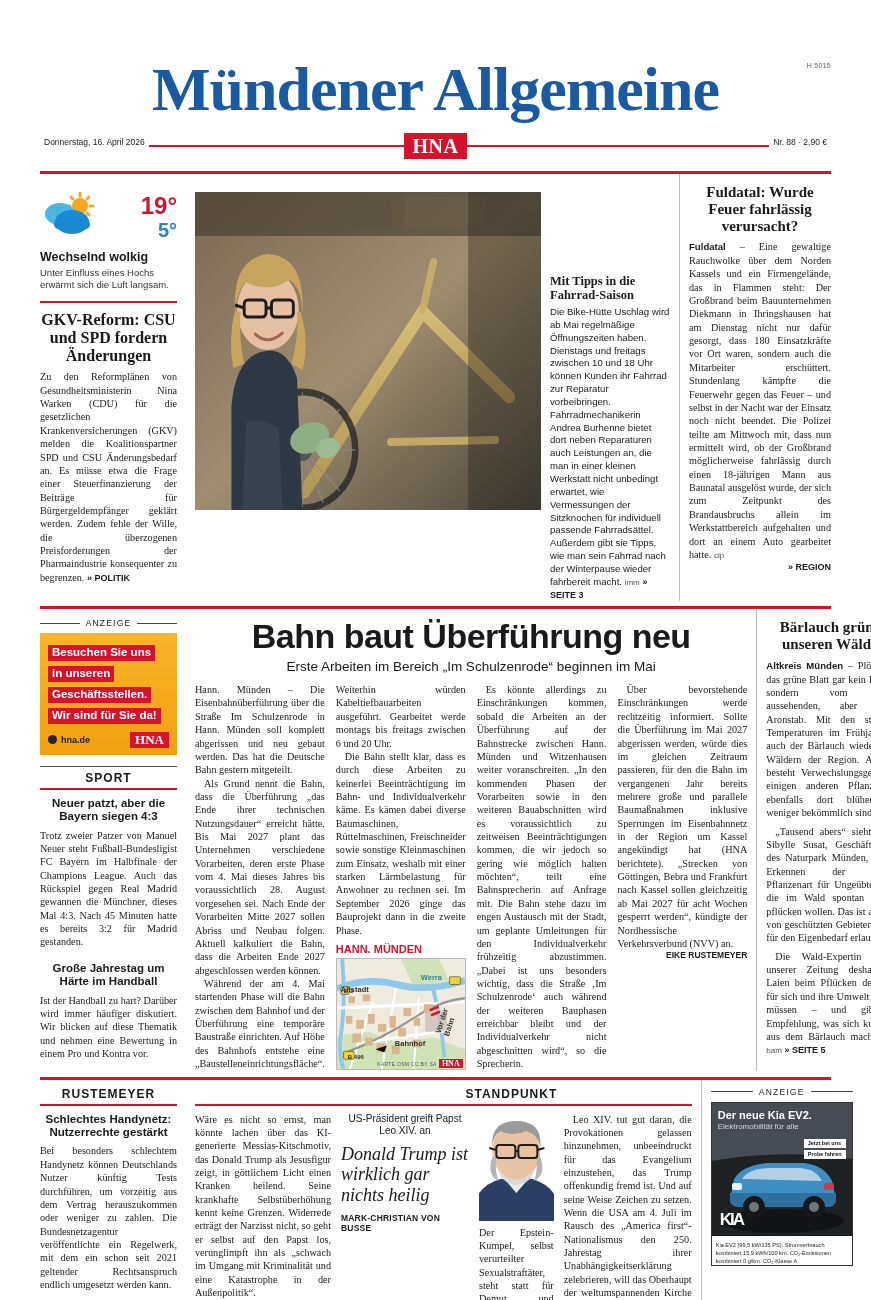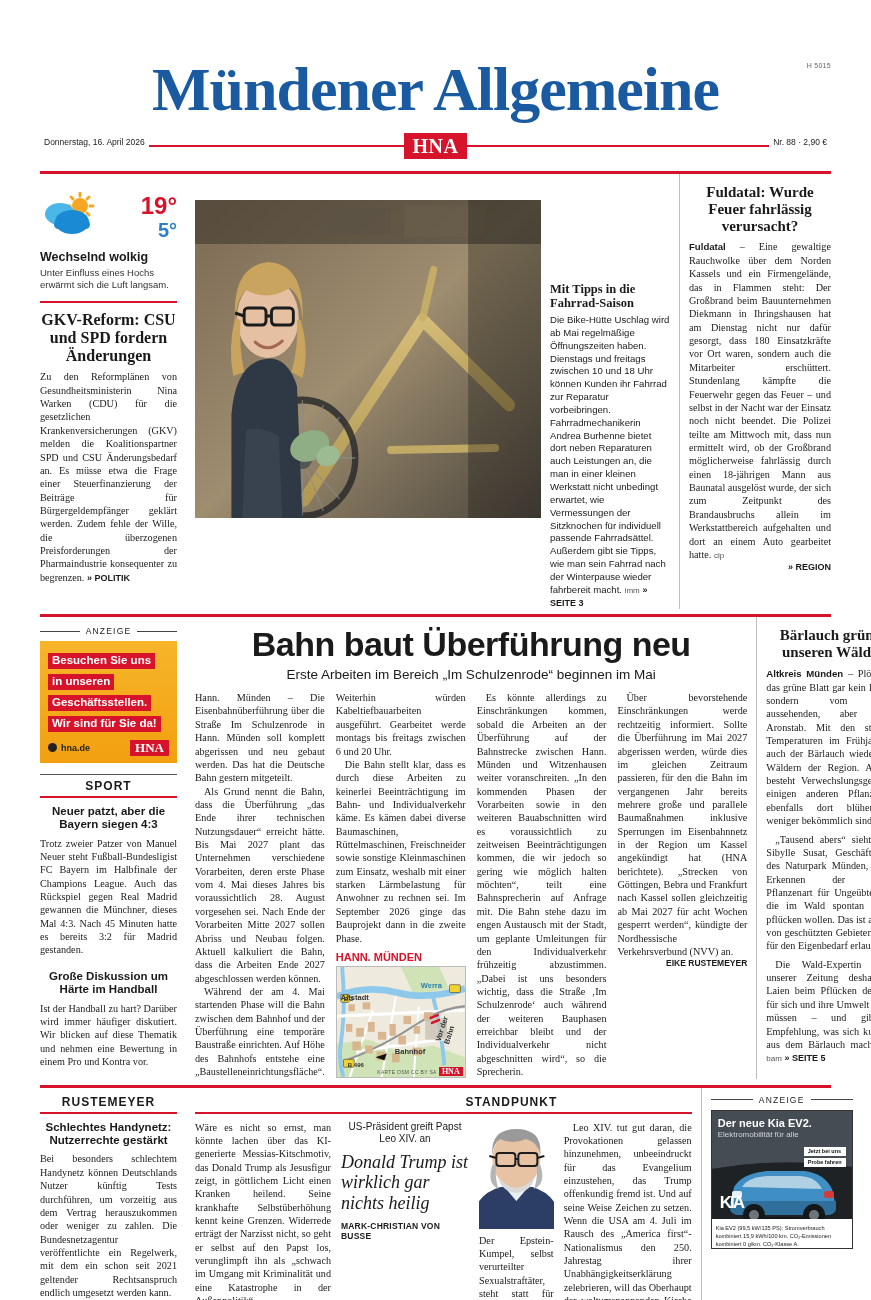--- a/index.html
+++ b/index.html
@@ -153,21 +153,21 @@
 
   
   .contact { text-align: center; margin-top: 10px; }
   .contact .t1 { font-size: 8.5px; font-weight: bold; letter-spacing: .2px; }
 
   
   .kia-box { border: 1px solid #333; }
   .kia-top { text-align: center; padding: 6px 4px 7px; }
   .kia-t1 { font-size: 19px; font-weight: bold; color: #2a6fc0; line-height: 1.1; }
   .kia-t2 { font-size: 13px; font-weight: bold; line-height: 1.2; margin-top: 2px; }
-  .kia-img { position: relative; height: 108px; overflow: hidden;
+  .kia-img { position: relative; height: 133px; overflow: hidden;
              background: linear-gradient(180deg,#3a4248 0%,#22262a 55%,#14171a 100%); }
   .kia-img .hl { position: absolute; left: 6px; top: 6px; color: #fff;
                  font-size: 11px; font-weight: bold; line-height: 1.2; }
   .kia-img .hl small { display: block; font-size: 8px; font-weight: normal; color: #cfd4d8; }
   .kia-badge { position: absolute; right: 6px; top: 36px; }
   .kia-badge div { background: #fff; color: #111; font-size: 5.5px; font-weight: bold;
                    padding: 1.5px 4px; margin-bottom: 2px; }
   .kia-logo { position: absolute; left: 8px; bottom: 6px; color: #fff;
               font-size: 17px; font-weight: bold; letter-spacing: -2px;
               font-family: "Liberation Sans", sans-serif; }
@@ -227,21 +227,21 @@
 
       <div>
         <div class="art-head">GKV-Reform: CSU und SPD fordern Änderungen</div>
         <div class="art-body">
           <span>Zu den Reformplänen von Gesundheitsministerin Nina Warken (CDU) für die gesetzlichen Krankenversicherungen (GKV) melden die Koalitionspartner SPD und CSU Änderungsbedarf an. Es müsse etwa die Frage einer Steuerfinanzierung der Beiträge für Bürgergeldempfänger geklärt werden. Zudem fehle der Wille, die überzogenen Preisforderungen der Pharmaindustrie konsequenter zu begrenzen.</span>
           <span class="ref">» POLITIK</span>
         </div>
       </div>
     </div>
 
-    <div class="col-mid" style="display:flex;gap:9px;padding-top:26px;">
+    <div class="col-mid" style="display:flex;gap:9px;padding-top:18px;">
       <div style="flex:1 1 auto;">
         <div class="photo" style="height:318px;background:linear-gradient(160deg,#6e6256 0%,#8a7a63 22%,#b3a488 45%,#5e5a52 70%,#33312c 100%);">
           <svg viewBox="0 0 380 318" width="100%" height="100%" preserveAspectRatio="none">
             <defs>
               <linearGradient id="wall" x1="0" y1="0" x2="1" y2="1">
                 <stop offset="0%" stop-color="#7b6a53"></stop>
                   <stop offset="50%" stop-color="#9e8d6f"></stop>
                 <stop offset="100%" stop-color="#4a453c"></stop>
               </linearGradient>
               <linearGradient id="frame" x1="0" y1="0" x2="0" y2="1">
@@ -348,21 +348,21 @@
 
       <div class="sec-wrap" style="margin-top:11px;">
         <div class="sec-label">SPORT</div>
         <div class="under"></div>
       </div>
       <div>
         <div class="sub-head">Neuer patzt, aber die Bayern siegen 4:3</div>
         <div class="art-body">Trotz zweier Patzer von Manuel Neuer steht Fußball-Bundesligist FC Bayern im Halbfinale der Champions League. Auch das Rückspiel gegen Real Madrid gewannen die Münchner, dieses Mal 4:3. Nach 45 Minuten hatte es bereits 3:2 für Madrid gestanden.</div>
       </div>
       <div style="margin-top:13px;">
-        <div class="sub-head">Große Diskussion um Härte im Handball</div>
+        <div class="sub-head">Große Jahrestag um Härte im Handball</div>
         <div class="art-body">Ist der Handball zu hart? Darüber wird immer häufiger diskutiert. Wir blicken auf diese Thematik und nehmen eine Bewertung in einem Pro und Kontra vor.</div>
       </div>
     </div>
 
     <div class="col-mid">
       <div class="main-head">Bahn baut Überführung neu</div>
       <div class="main-sub">Erste Arbeiten im Bereich „Im Schulzenrode“ beginnen im Mai</div>
       <div class="main-cols">
         <p class="first">
           <span class="lead">Hann. Münden</span><span> – Die Eisenbahnüberführung über die Straße Im Schulzenrode in Hann. Münden soll komplett abgerissen und neu gebaut werden. Das hat die Deutsche Bahn gestern mitgeteilt.</span>

